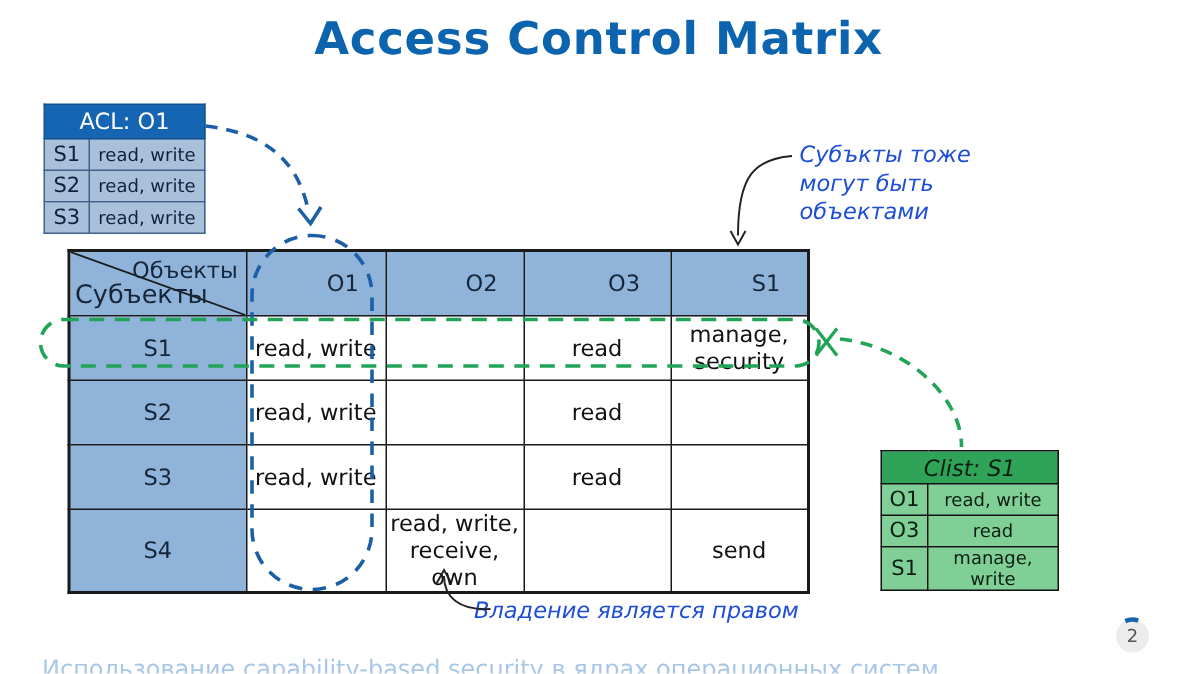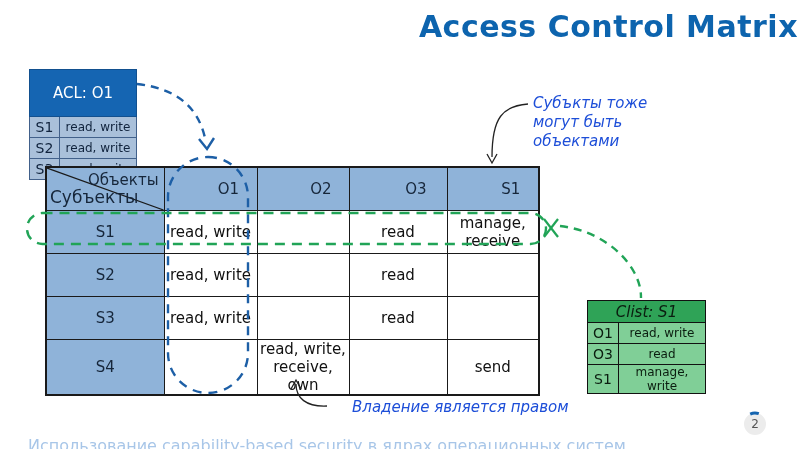--- a/index.html
+++ b/index.html
@@ -2,30 +2,30 @@
 <html><head>
 <meta charset="utf-8">
 <style>
   html,body{margin:0;padding:0;}
   body{
     width:798px;height:449px;position:relative;overflow:hidden;
     background:#ffffff;
     font-family:"DejaVu Sans","Liberation Sans",sans-serif;
   }
   .title{
-    position:absolute;top:9px;left:0;width:798px;text-align:right;
+    position:absolute;top:9px;left:0;width:798px;text-align:center;
     font-size:30px;font-weight:bold;color:#0d64ae;letter-spacing:.5px;
   }
 
   
   table{border-collapse:collapse;}
   .acl{position:absolute;left:29px;top:69px;}
   .acl th{
     background:#1565b2;color:#ffffff;font-weight:normal;font-size:15px;
-    height:22px;border:1px solid #12508f;text-align:center;padding:12px 4px;
+    height:22px;border:1px solid #12508f;text-align:center;padding:0 4px;
   }
   .acl td{
     background:#a9c0da;border:1px solid #41608a;text-align:center;
     color:#10233d;height:20px;padding:0;
   }
   .acl td.k{width:29px;font-size:14px;}
   .acl td.v{width:76px;font-size:12px;}
 
   
   .matrix{position:absolute;left:45px;top:166px;border:2px solid #1a1a1a;}
@@ -44,21 +44,21 @@
     background:#2fa357;color:#0b1e10;font-weight:normal;font-size:15px;
     height:21px;border:1px solid #111;text-align:center;padding:0 4px;font-style:italic;
   }
   .clist td{background:#80cf97;border:1px solid #111;text-align:center;color:#0b1e10;height:20px;padding:0;}
   .clist td.k{width:30px;font-size:14px;}
   .clist td.v{width:86px;font-size:12px;}
 
   
   .note{position:absolute;font-style:italic;font-size:15px;color:#1d4ed8;line-height:19px;}
   .note1{left:533px;top:94px;width:158px;}
-  .note2{left:352px;top:398px;white-space:nowrap;}
+  .note2{left:316px;top:398px;white-space:nowrap;}
 
   .footer{position:absolute;left:28px;top:436px;font-size:16px;color:#a8c6e8;}
 
   .page-badge{
     position:absolute;left:744px;top:413px;width:22px;height:22px;border-radius:50%;
     background:#ececec;text-align:center;line-height:22px;font-size:12px;color:#555;
   }
 
   .overlay{position:absolute;left:0;top:0;width:798px;height:449px;pointer-events:none;}
 </style>
@@ -107,21 +107,21 @@
     <th>O1</th>
     <th>O2</th>
     <th>O3</th>
     <th>S1</th>
   </tr>
   <tr>
     <td class="subj">S1</td>
     <td class="cell">read, write</td>
     <td class="cell"></td>
     <td class="cell">read</td>
-    <td class="cell">manage, receive</td>
+    <td class="cell">manage, security</td>
   </tr>
   <tr>
     <td class="subj">S2</td>
     <td class="cell">read, write</td>
     <td class="cell"></td>
     <td class="cell">read</td>
     <td class="cell"></td>
   </tr>
   <tr>
     <td class="subj">S3</td>

